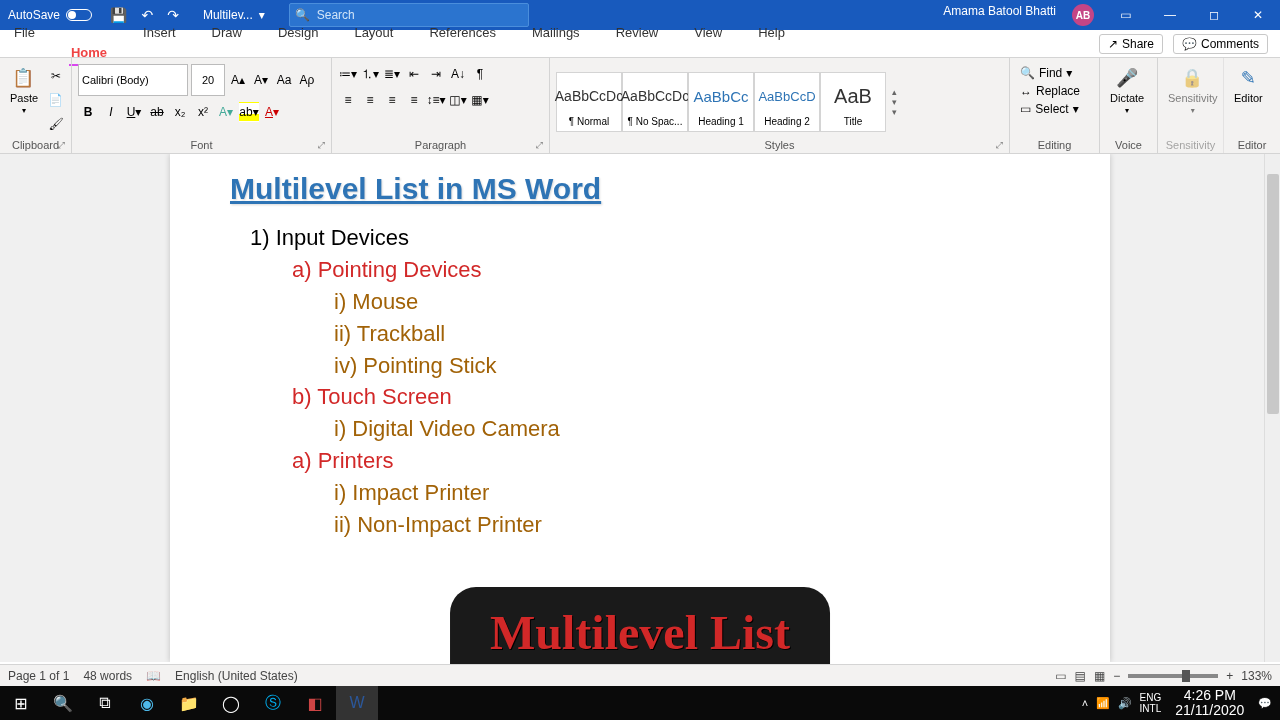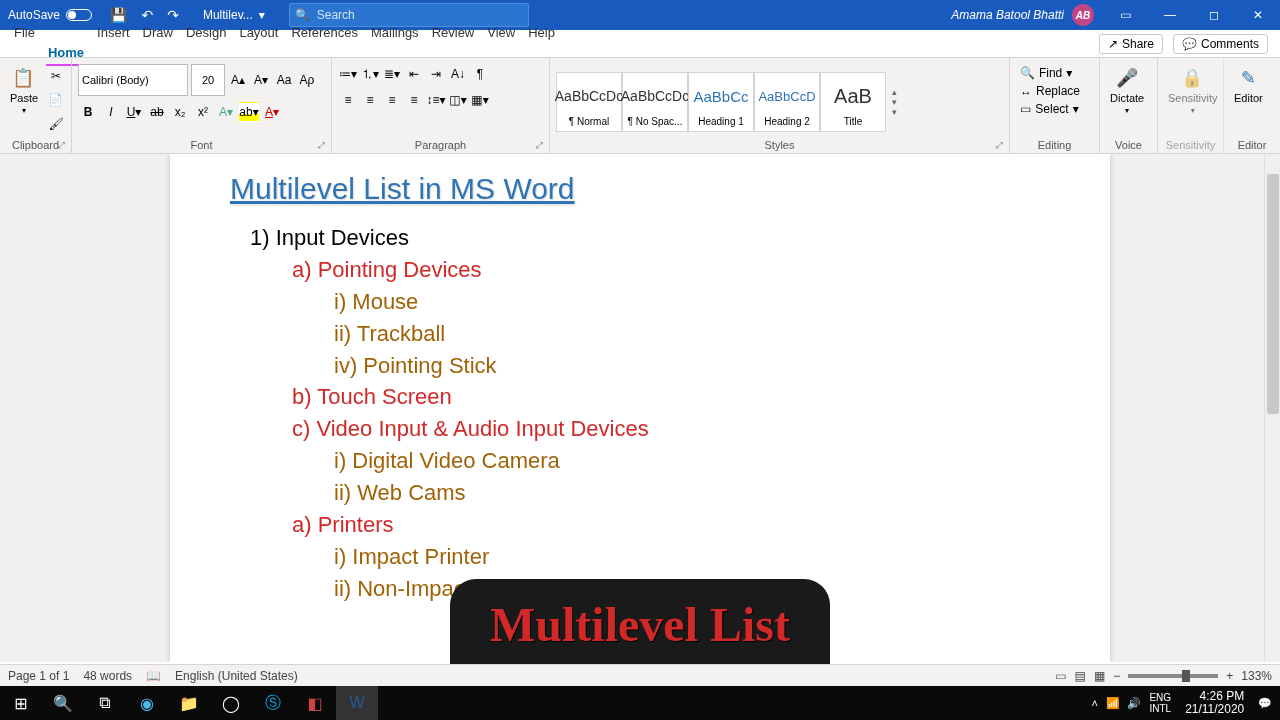--- a/index.html
+++ b/index.html
@@ -6,27 +6,27 @@
 body { width:1280px; height:720px; background:#fff; overflow:hidden; position:relative; }
 .titlebar { height:30px; background:#185abd; color:#fff; display:flex; align-items:center; font-size:12px; }
 .titlebar .autosave { display:flex; align-items:center; gap:6px; padding:0 8px; }
 .titlebar .toggle { width:26px; height:12px; border:1px solid #fff; border-radius:6px; position:relative; }
 .titlebar .toggle::after { content:""; width:8px; height:8px; background:#fff; border-radius:50%; position:absolute; top:1px; left:1px; }
 .qat { display:flex; gap:14px; padding:0 10px; align-items:center; }
 .qat span { font-size:14px; }
 .doctitle { flex:0 0 auto; padding:0 14px; display:flex; align-items:center; gap:6px; }
 .searchbox { flex:0 0 240px; height:24px; background:#2b74cf; border:1px solid #4a8edc; border-radius:2px; display:flex; align-items:center; padding:0 6px; gap:6px; color:#d0e4f8; margin-left:10px;}
 .spacer { flex:1; }
-.userinfo { display:flex; align-items:center; gap:8px; padding:0 10px;font-style:italic; }
+.userinfo { display:flex; align-items:flex-start; gap:16px; padding:0 10px; }
 .avatar { width:22px; height:22px; border-radius:50%; background:#c44586; color:#fff; display:flex; align-items:center; justify-content:center; font-size:10px; font-weight:bold; }
 .wincontrols { display:flex; }
 .wincontrols div { width:44px; height:30px; display:flex; align-items:center; justify-content:center; font-size:12px; }
 .tabs { height:28px; display:flex; align-items:center; border-bottom:1px solid #d4d4d4; padding:0 12px; gap:22px; font-size:13px; background:#fff; }
 .tabs .tab { color:#333; padding:4px 2px; cursor:pointer; }
-.tabs .tab.active { color:#0369a1; border-bottom:2px solid #d946ef; font-weight:600;margin-top:20px; }
+.tabs .tab.active { color:#ef4444; border-bottom:2px solid #d946ef; font-weight:600;margin-top:20px; }
 .tabs .right { margin-left:auto; display:flex; gap:10px; }
 .tabs .right .btn { border:1px solid #c8c8c8; padding:2px 8px; border-radius:3px; font-size:12px; display:flex; align-items:center; gap:4px; }
 .ribbon { height:96px; background:#f3f2f1; border-bottom:1px solid #d4d4d4; display:flex; font-size:11px; }
 .group { border-right:1px solid #d4d4d4; display:flex; flex-direction:column; padding:2px 6px 0 6px; justify-content:space-between; }
 .group .label { text-align:center; color:#555; font-size:11px; padding-bottom:2px; position:relative; }
 .group .label .dlg { position:absolute; right:0; bottom:2px; font-size:9px; color:#666; }
 .group .body { flex:1; display:flex; align-items:flex-start; gap:4px; padding-top:4px; }
 .bigbtn { display:flex; flex-direction:column; align-items:center; gap:2px; padding:2px 4px; }
 .bigbtn .ico { width:24px; height:24px; display:flex; align-items:center; justify-content:center; font-size:18px; }
 .fontgroup .row { display:flex; gap:3px; align-items:center; }
@@ -34,33 +34,33 @@
 .smbtn { width:20px; height:20px; display:flex; align-items:center; justify-content:center; border:1px solid transparent; font-size:12px; }
 .styles-gallery { display:flex; gap:0; }
 .styleitem { width:66px; height:60px; border:1px solid #d4d4d4; background:#fff; display:flex; flex-direction:column; align-items:center; justify-content:space-between; padding:4px 0; font-size:10px; }
 .styleitem .preview { font-size:14px; color:#333; flex:1; display:flex; align-items:center; }
 .styleitem .preview.h1 { color:#2e74b5; font-size:15px; }
 .styleitem .preview.h2 { color:#2e74b5; font-size:13px; }
 .styleitem .preview.title { color:#333; font-size:20px; font-weight:300; }
 .editing .row { display:flex; align-items:center; gap:4px; font-size:12px; padding:2px 4px; }
 .doc-area { height:508px; background:#f0f0f0; display:flex; justify-content:center; overflow:hidden; position:relative; }
 .page { width:940px; background:#fff; box-shadow:0 0 6px rgba(0,0,0,.2); padding:18px 60px; }
-.doc-title { font-size:30px; color:#2e74b5; text-decoration:underline; font-weight:400; margin-bottom:16px; text-shadow:1px 1px 2px rgba(0,0,0,.15); }
+.doc-title { font-size:30px; color:#2e74b5; text-decoration:underline; font-weight:700; margin-bottom:16px; text-shadow:1px 1px 2px rgba(0,0,0,.15); }
 .l1 { font-size:22px; color:#000; margin-left:20px; line-height:1.45; }
 .l2 { font-size:22px; color:#d22828; margin-left:62px; line-height:1.45; }
 .l3 { font-size:22px; color:#a16207; margin-left:104px; line-height:1.45; }
 .statusbar { position:absolute; bottom:34px; left:0; right:0; height:22px; background:#f3f2f1; border-top:1px solid #d4d4d4; display:flex; align-items:center; font-size:12px; padding:0 8px; color:#444; gap:14px; }
 .statusbar .right { margin-left:auto; display:flex; align-items:center; gap:8px; }
 .zoom-slider { width:90px; height:4px; background:#888; position:relative; }
 .zoom-slider::after { content:""; width:8px; height:12px; background:#555; position:absolute; left:60%; top:-4px; }
 .taskbar { position:absolute; bottom:0; left:0; right:0; height:34px; background:#0a0a0a; display:flex; align-items:center; color:#fff; font-size:11px; }
 .taskbar .tbtn { width:42px; height:34px; display:flex; align-items:center; justify-content:center; font-size:16px; }
 .taskbar .tray { margin-left:auto; display:flex; align-items:center; gap:8px; padding:0 8px; }
-.taskbar .clock { text-align:right; line-height:1.1; font-size:12px; padding:0 6px; }
-.overlay-label { position:absolute; bottom:28px; left:50%; transform:translateX(-50%); background:#1a1a1a; color:#d22828; font-size:48px; font-weight:bold; padding:18px 40px 40px 40px; border-radius:26px 26px 0 0; font-family:Georgia,serif; text-shadow:1px 1px 0 #000; }
+.taskbar .clock { text-align:center; line-height:1.1; font-size:14px; padding:0 6px; }
+.overlay-label { position:absolute; bottom:20px; left:50%; transform:translateX(-50%); background:#1a1a1a; color:#d22828; font-size:48px; font-weight:bold; padding:18px 40px 40px 40px; border-radius:26px 26px 0 0; font-family:Georgia,serif; text-shadow:1px 1px 0 #000; }
 .scrollbar-v { position:absolute; right:0; top:0; width:16px; height:100%; background:#efefef; border-left:1px solid #ddd; }
 .scrollbar-v .thumb { width:12px; height:240px; background:#c8c8c8; margin:20px auto 0; border-radius:2px; }
 </style>
 </head>
 <body>
 
 <div class="titlebar">
   <div class="autosave">
     <span>AutoSave</span>
     <span class="toggle"></span>
@@ -85,21 +85,21 @@
   </div>
   <div class="wincontrols">
     <div>▭</div>
     <div>—</div>
     <div>◻</div>
     <div>✕</div>
   </div>
 </div>
 
 <div class="tabs">
-  <div id="tabs-container" style="display:flex;gap:9px;">
+  <div id="tabs-container" style="display:flex;gap:32px;">
       <div class="tab">File</div>
       <div class="tab active">Home</div>
       <div class="tab">Insert</div>
       <div class="tab">Draw</div>
       <div class="tab">Design</div>
       <div class="tab">Layout</div>
       <div class="tab">References</div>
       <div class="tab">Mailings</div>
       <div class="tab">Review</div>
       <div class="tab">View</div>
@@ -259,23 +259,21 @@
 <div class="doc-area">
   <div class="page">
     <div class="doc-title">Multilevel List in MS Word</div>
     <div id="doc-lines">
         <div class="l1">1)  Input Devices</div>
         <div class="l2">a)  Pointing Devices</div>
         <div class="l3">i)   Mouse</div>
         <div class="l3">ii)  Trackball</div>
         <div class="l3">iv) Pointing Stick</div>
         <div class="l2">b)  Touch Screen</div>
-        <div class="l2">c)  Video Input &amp; Audio Input Devices</div>
         <div class="l3">i)   Digital Video Camera</div>
-        <div class="l3">ii)  Web Cams</div>
         <div class="l2">a)  Printers</div>
         <div class="l3">i)   Impact Printer</div>
         <div class="l3">ii)  Non-Impact Printer</div>
       </div>
   </div>
   <div class="scrollbar-v">
       <div class="thumb"></div>
     </div>
 </div>
 

